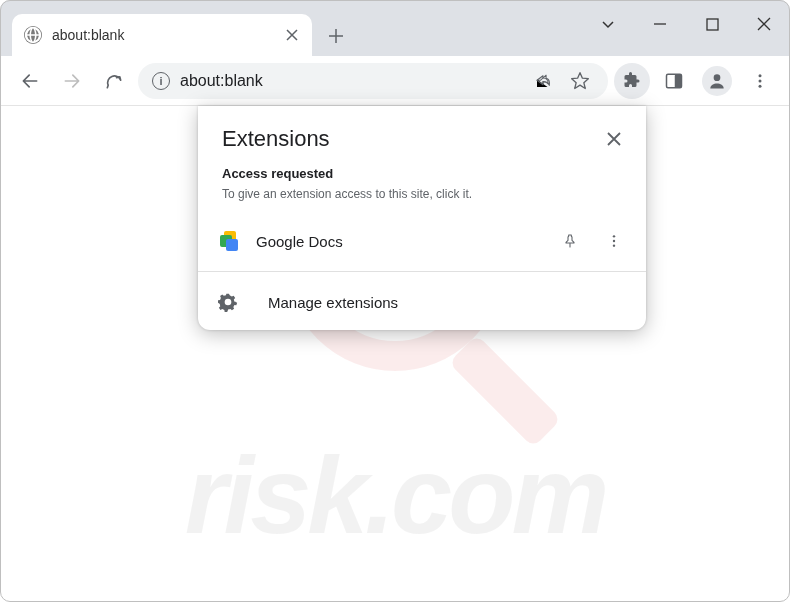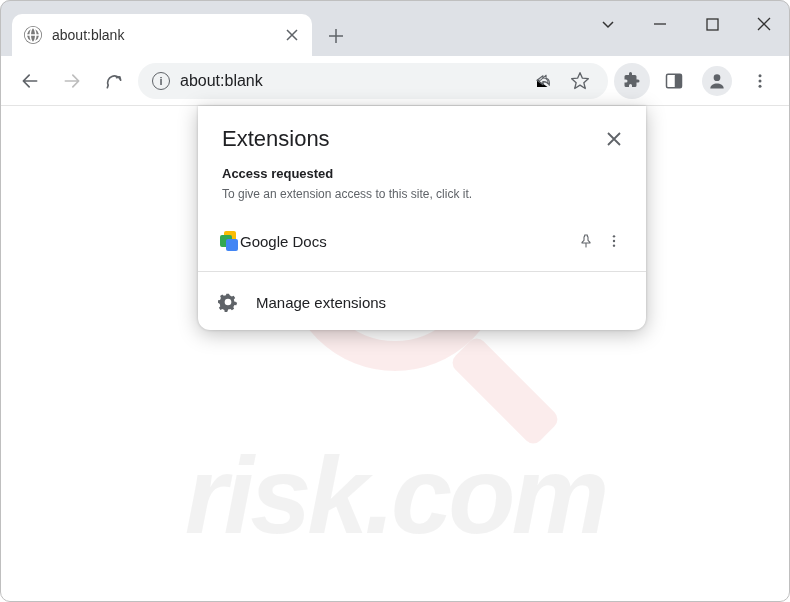--- a/index.html
+++ b/index.html
@@ -32,28 +32,28 @@
     .watermark .mag::after { content:''; position:absolute; width:120px; height:40px; background:#c00; bottom:-70px; right:-90px; transform:rotate(45deg); border-radius:10px; }
     .watermark-text { font-size:110px; font-style:italic; font-weight:bold; color:#555; margin-top:60px; letter-spacing:-4px; }
 
     .popup { position:absolute; top:0; left:198px; width:448px; background:#fff; border-radius:0 0 12px 12px; box-shadow:0 4px 20px rgba(0,0,0,0.25), 0 0 3px rgba(0,0,0,0.18); padding-bottom:4px; }
     .popup-header { display:flex; align-items:center; justify-content:space-between; padding:20px 20px 14px 24px; }
     .popup-title { font-size:22px; color:#202124; font-weight:400; }
     .popup-close { color:#5f6368; cursor:pointer; padding:4px; }
     .popup-section { padding:0 24px 16px 24px; }
     .section-heading { font-size:13px; font-weight:600; color:#202124; margin-bottom:6px; }
     .section-text { font-size:12px; color:#5f6368; }
-    .ext-row { display:flex; align-items:center; padding:12px 18px; }
+    .ext-row { display:flex; align-items:center; padding:12px 18px; gap:16px; }
     .ext-icon { width:24px; height:24px; border-radius:4px; display:flex; align-items:center; justify-content:center; }
     .gdocs-icon { position:relative; width:20px; height:20px; }
     .gdocs-icon .sq { position:absolute; width:12px; height:12px; border-radius:2px; }
     .ext-name { flex:1; font-size:15px; color:#202124; }
     .pin-btn, .more-btn { width:28px; display:flex; align-items:center; justify-content:center; color:#5f6368; cursor:pointer; }
     .divider { height:1px; background:#e0e0e0; margin:6px 0; }
-    .manage-row { display:flex; align-items:center; padding:14px 18px; gap:16px; cursor:pointer; }
+    .manage-row { display:flex; align-items:center; padding:14px 18px; gap:28px; cursor:pointer; }
     .gear-icon { color:#5f6368; width:24px; display:flex; justify-content:center; }
     .manage-text { font-size:15px; color:#202124; }
 
     svg { display:block; }
   </style>
 </head>
 <body>
 
 <div class="titlebar">
   <div class="tab">

